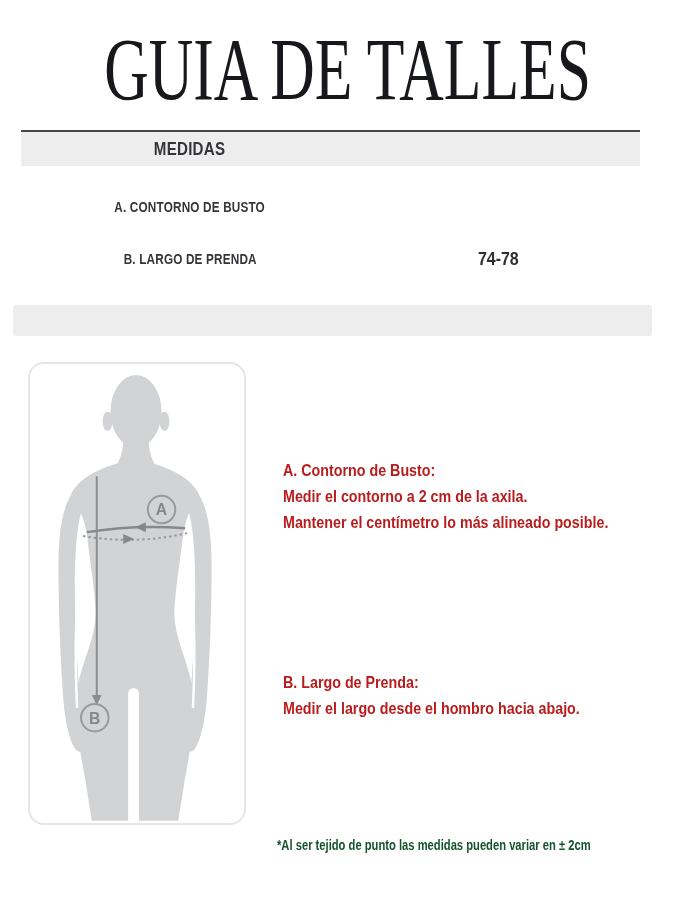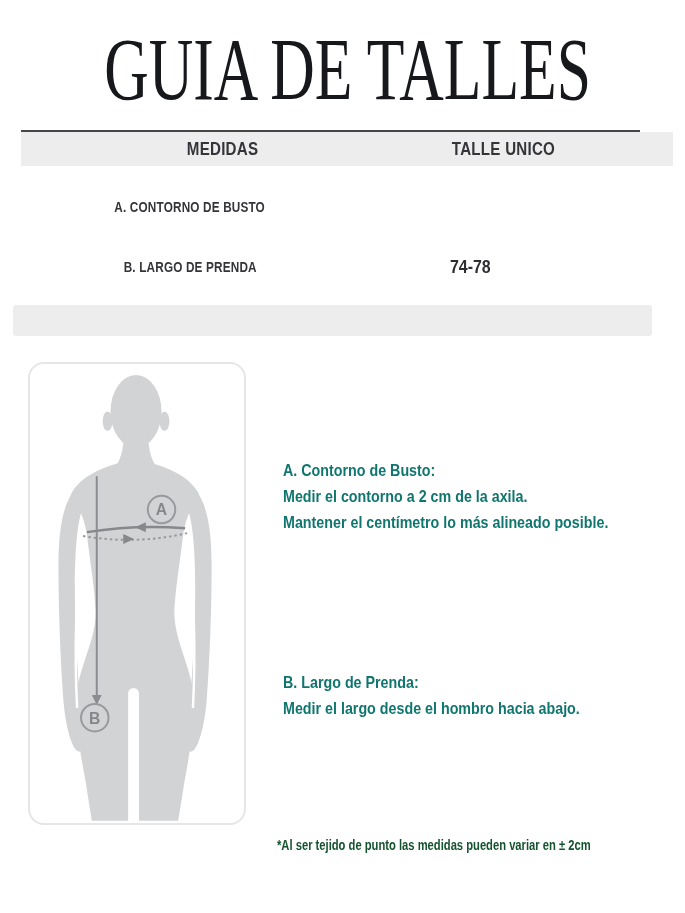--- a/index.html
+++ b/index.html
@@ -13,58 +13,57 @@
 
   
   h1 { position:absolute; top:26px; left:0; width:100%; margin:0; text-align:center;
        font-family:"Liberation Serif", serif; font-weight:400; font-size:88px;
        line-height:88px; color:#17181c; letter-spacing:0; }
   h1 .cond { transform:scaleX(0.70); }
 
   
   .table-topline { position:absolute; left:21px; top:130px; width:619px; height:2px; background:#46474b; }
   .thead { position:absolute; left:21px; top:132px; width:619px; height:34px; background:#ededee;
-           display:grid; grid-template-columns:338px 222px; align-items:center;padding-left:33px; }
+           display:grid; grid-template-columns:338px 222px; align-items:center; }
   .trow  { position:absolute; left:21px; width:619px; height:34px;
            display:grid; grid-template-columns:338px 222px; align-items:center; }
-  .row1 { top:190px;text-decoration:underline; } .row2 { top:250px; }
+  .row1 { top:190px;text-decoration:underline; } .row2 { top:242px;gap:28px; }
   .cell { text-align:center; }
   .thead .cond { font-size:18px; font-weight:700; color:#343539; letter-spacing:0.3px; }
   .trow .label .cond { font-size:14px; font-weight:700; color:#343539; letter-spacing:0.2px; }
   .trow .value .cond { font-size:19px; font-weight:700; color:#2e2f33; }
   .band-bottom { position:absolute; left:13px; top:305px; width:639px; height:31px;
                  background:#ededee; border-radius:3px; }
 
   
   .figure-card { position:absolute; left:28px; top:362px; width:218px; height:463px;
                  box-sizing:border-box; border:2px solid #e5e6e8; border-radius:16px;
                  overflow:hidden; background:#ffffff; }
   .figure-card svg { display:block; width:100%; height:100%; }
 
   
-  .instr { position:absolute; left:283px; color:#0f766e; line-height:26px; }
+  .instr { position:absolute; left:283px; color:#b91c1c; line-height:26px; }
   .instrA { top:458px; } .instrB { top:636px;margin-top:34px; }
   .instr .cond { display:block; font-size:17px; font-weight:700; transform:scaleX(0.84); transform-origin:0 50%; }
 
   
   .footnote { position:absolute; left:277px; top:836px; color:#14532d; }
   .footnote .cond { font-size:14px; font-weight:700; transform:scaleX(0.80); transform-origin:0 50%; }
 </style>
 </head>
 <body>
 
 <div id="canvas">
 
   <h1><span class="cond">GUIA DE TALLES</span></h1>
 
   <div class="table-topline"></div>
 
   <div class="thead">
     <span class="cell"><span class="cond">MEDIDAS</span></span>
-    <span class="cell"><span class="cond">TALLE UNICO</span></span>
   </div>
 
   <div class="trow row1">
     <span class="cell label"><span class="cond">A. CONTORNO DE BUSTO</span></span>
   </div>
 
   <div class="trow row2">
     <span class="cell label"><span class="cond">B. LARGO DE PRENDA</span></span>
     <span class="cell value"><span class="cond">74-78</span></span>
   </div>

